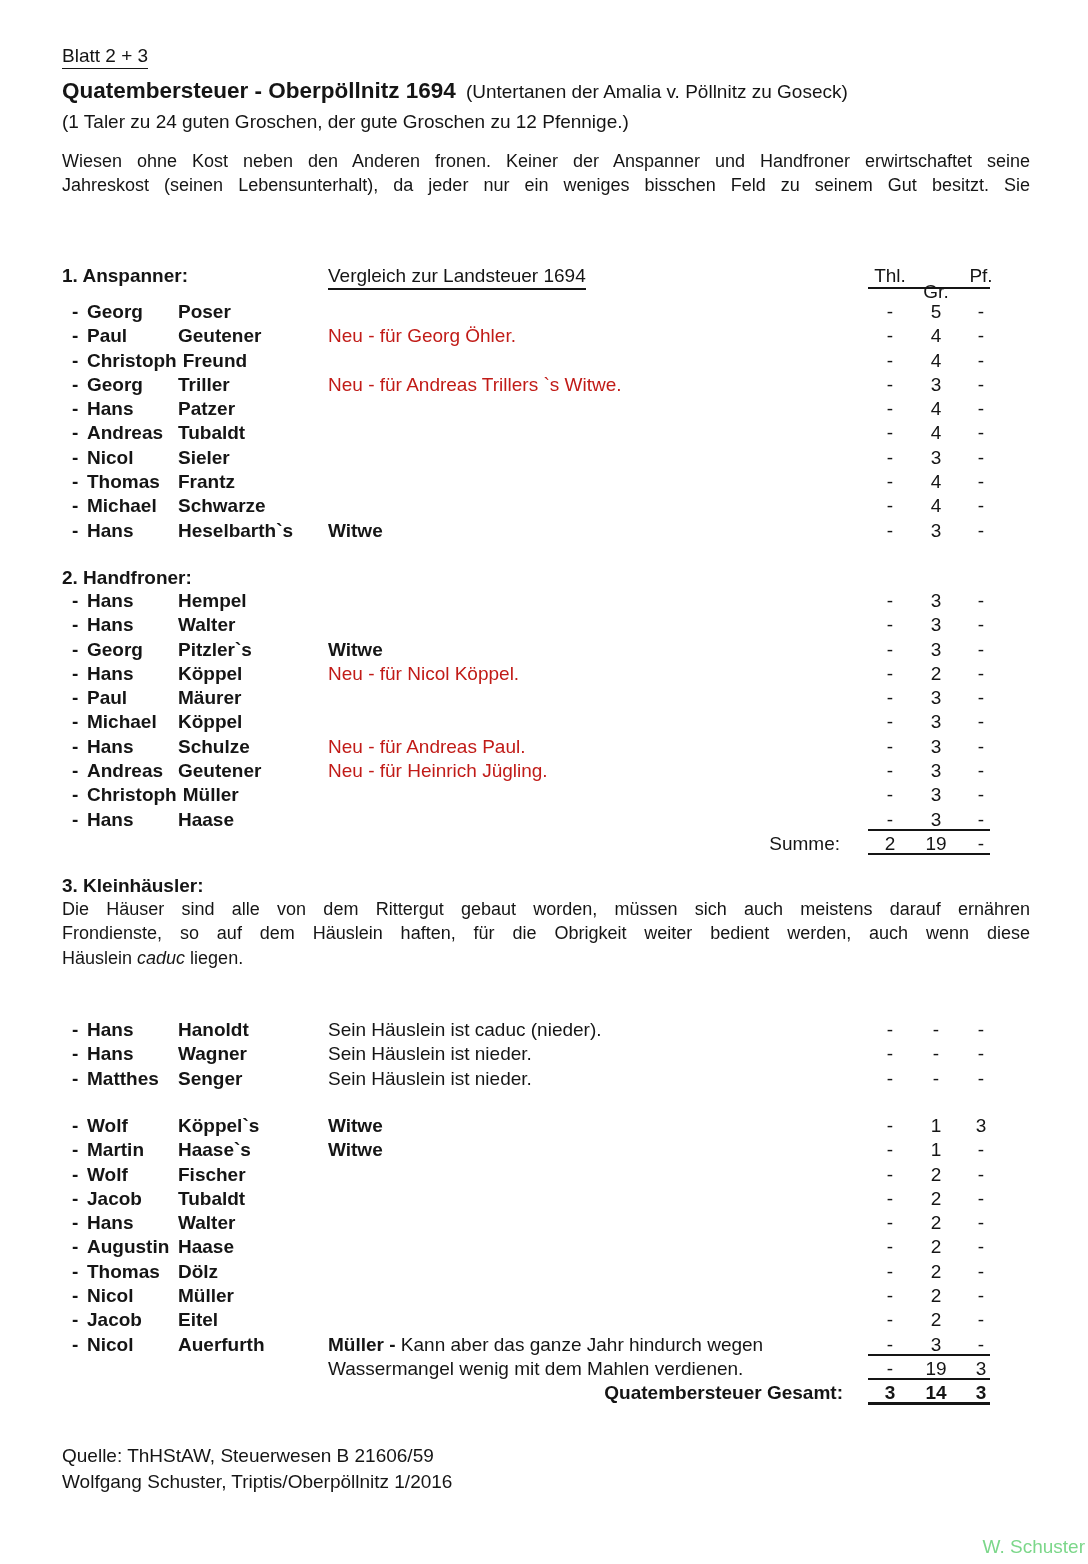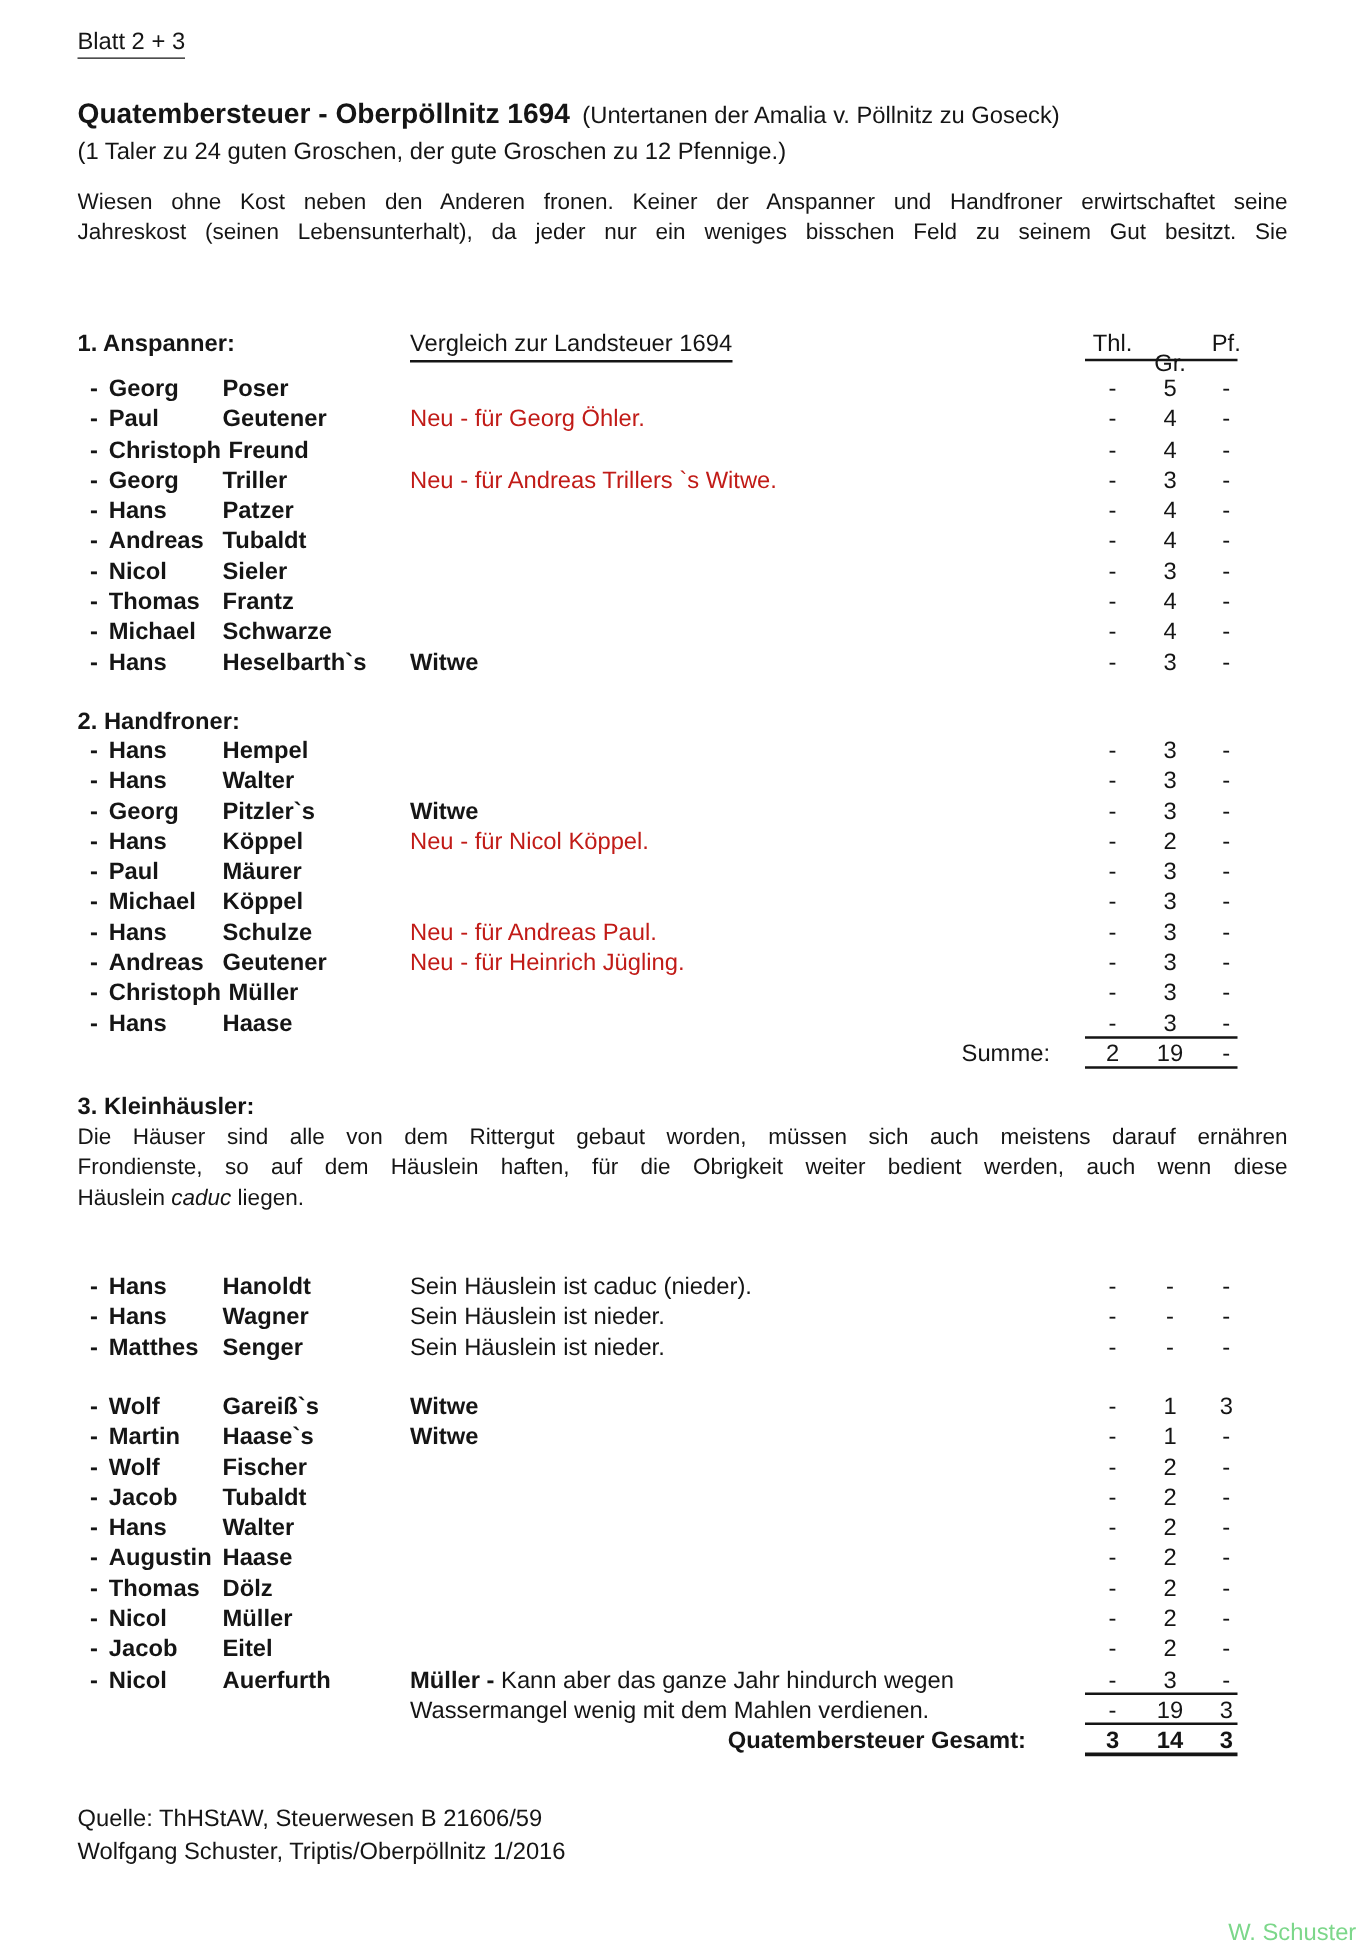--- a/index.html
+++ b/index.html
@@ -28,32 +28,32 @@
   .c-dash{display:inline-block; width:15px; font-weight:bold;}
   .c-first{display:inline-block; min-width:91px; box-sizing:border-box; padding-right:6px; font-weight:bold;}
   .c-last{font-weight:bold;}
   .c-note{position:absolute; left:328px; top:0; white-space:nowrap;}
   .c-note.red{color:var(--red);}
   .c-num{position:absolute; top:0; width:44px; text-align:center;}
   .c-thl{left:868px;} .c-gr{left:914px;} .c-pf{left:959px;}
   .num-rule{position:absolute; left:868px; width:122px; bottom:1px; border-bottom:2px solid var(--ink);}
   .num-rule.thick{border-bottom-width:3px;}
   .summe-label{position:absolute; left:700px; width:140px; top:0; text-align:right;}
-  .total-label{position:absolute; left:560px; width:283px; top:0; text-align:center; font-weight:bold;}
+  .total-label{position:absolute; left:560px; width:283px; top:0; text-align:right; font-weight:bold;}
   .colhead{position:absolute; left:868px; top:0; width:122px; height:23px; border-bottom:2px solid var(--ink);}
   .colhead span{position:absolute; top:0; width:44px; text-align:center;}
   .h-thl{left:0;} .h-gr{left:46px;margin-top:16px;} .h-pf{left:91px;}
   .watermark{color:var(--green);}
 </style>
 </head>
 <body>
 
 <div class="page">
 
-  <div class="abs" style="top:22px;left:62px">
+  <div class="abs" style="top:44px;left:62px">
     <span class="ulb" style="border-bottom-width:1.5px">Blatt 2 + 3</span>
   </div>
 
   <div class="abs" style="top:79px;left:62px;white-space:nowrap">
     <span class="title">Quatembersteuer - Oberpöllnitz 1694</span><span class="title-note">(Untertanen der Amalia v. Pöllnitz zu Goseck)</span>
   </div>
   <div class="abs" style="top:110px;left:62px">(1 Taler zu 24 guten Groschen, der gute Groschen zu 12 Pfennige.)</div>
 
   <div class="abs para small" style="top:149px;left:62px">
     <div class="jline">Wiesen ohne Kost neben den Anderen fronen. Keiner der Anspanner und Handfroner erwirtschaftet seine</div>
@@ -241,21 +241,21 @@
       <div class="trow">
         <span class="name-group"><span class="c-dash">-</span><span class="c-first">Matthes</span><span class="c-last">Senger</span></span>
         <span class="c-note"><span>Sein Häuslein ist nieder.</span></span>
         <span class="c-num c-thl">-</span>
         <span class="c-num c-gr">-</span>
         <span class="c-num c-pf">-</span>
       </div>
     </div>
   <div class="abs rows" id="sec3-rows-b" style="top:1114px">
       <div class="trow">
-        <span class="name-group"><span class="c-dash">-</span><span class="c-first">Wolf</span><span class="c-last">Gareiß`s</span></span>
+        <span class="name-group"><span class="c-dash">-</span><span class="c-first">Wolf</span><span class="c-last">Köppel`s</span></span>
         <span class="c-note"><span class="b">Witwe</span></span>
         <span class="c-num c-thl">-</span>
         <span class="c-num c-gr">1</span>
         <span class="c-num c-pf">3</span>
       </div>
       <div class="trow">
         <span class="name-group"><span class="c-dash">-</span><span class="c-first">Martin</span><span class="c-last">Haase`s</span></span>
         <span class="c-note"><span class="b">Witwe</span></span>
         <span class="c-num c-thl">-</span>
         <span class="c-num c-gr">1</span>

